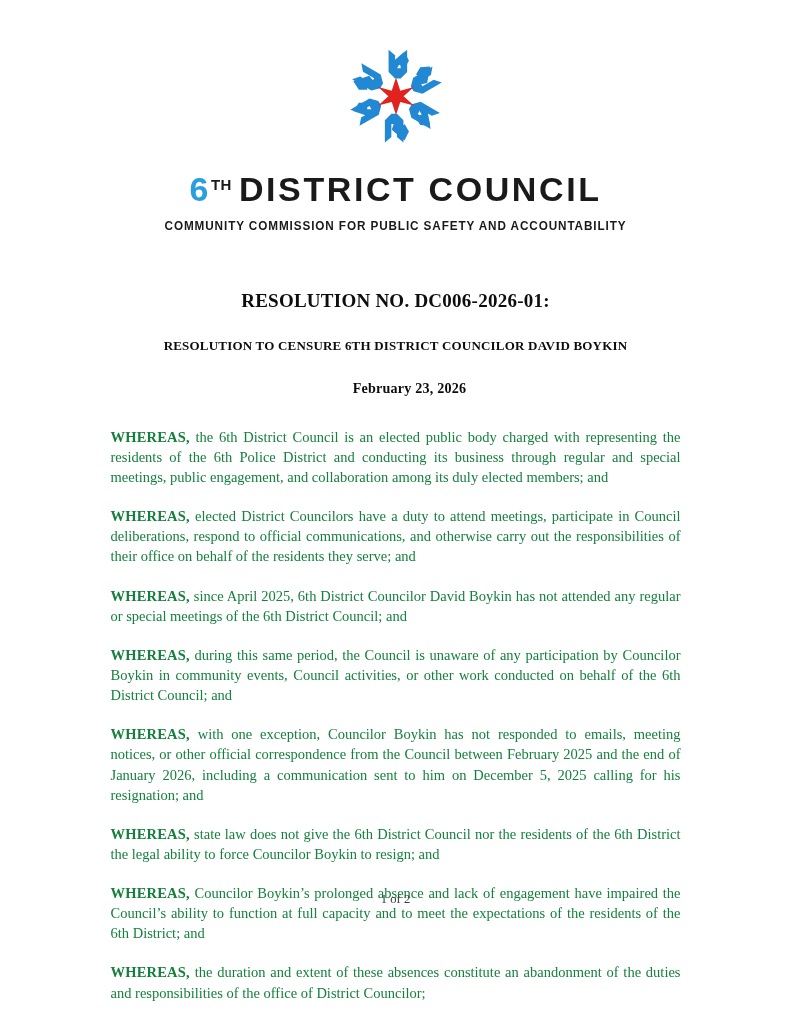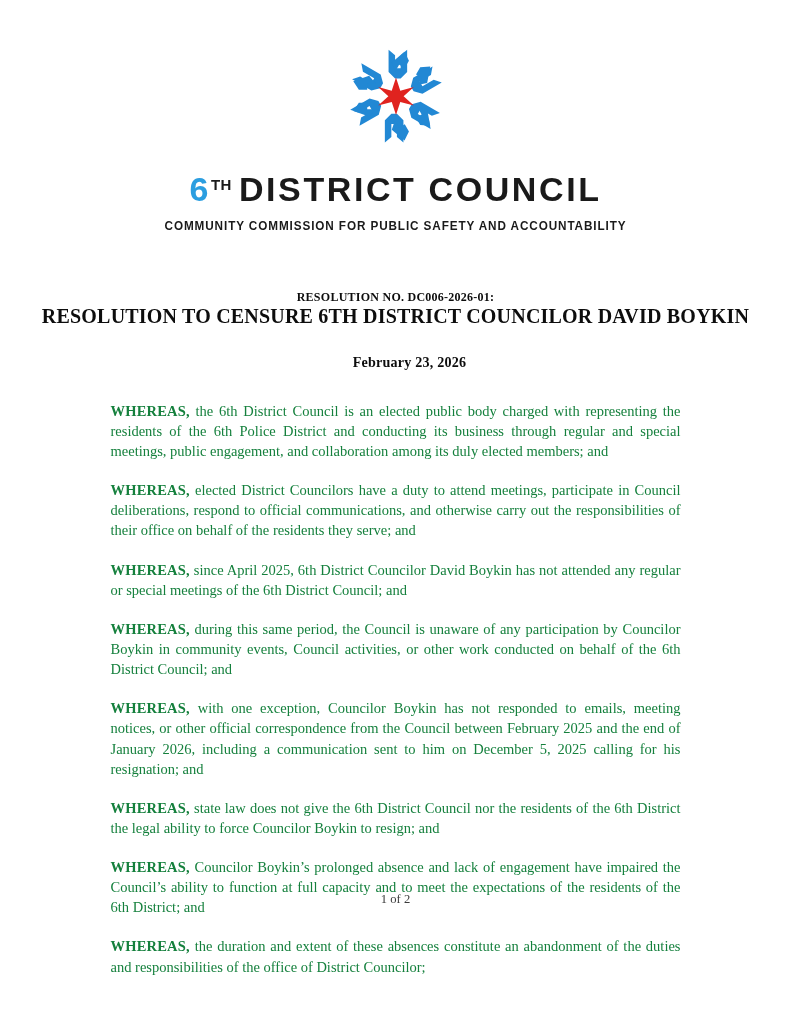--- a/index.html
+++ b/index.html
@@ -72,26 +72,27 @@
 
   
   .title-block {
     margin-top: 57px;
     text-align: center;
     font-family: "Liberation Serif", "DejaVu Serif", serif;
     font-weight: bold;
     color: #0d0d0d;
   }
   .title-block .res-no {
-    font-size: 12px;
+    font-size: 19px;
     letter-spacing: 0.25px;
     text-align: center;
   }
   .title-block .res-title {
-    font-size: 20px;
+    margin-top: 26px;
+    font-size: 13px;
     letter-spacing: 0.2px;
   }
   .title-block .res-date {
     margin-top: 26px;
     font-size: 14.1px;
     letter-spacing: 0.2px;
     padding-left: 28px;
   }
 
   

